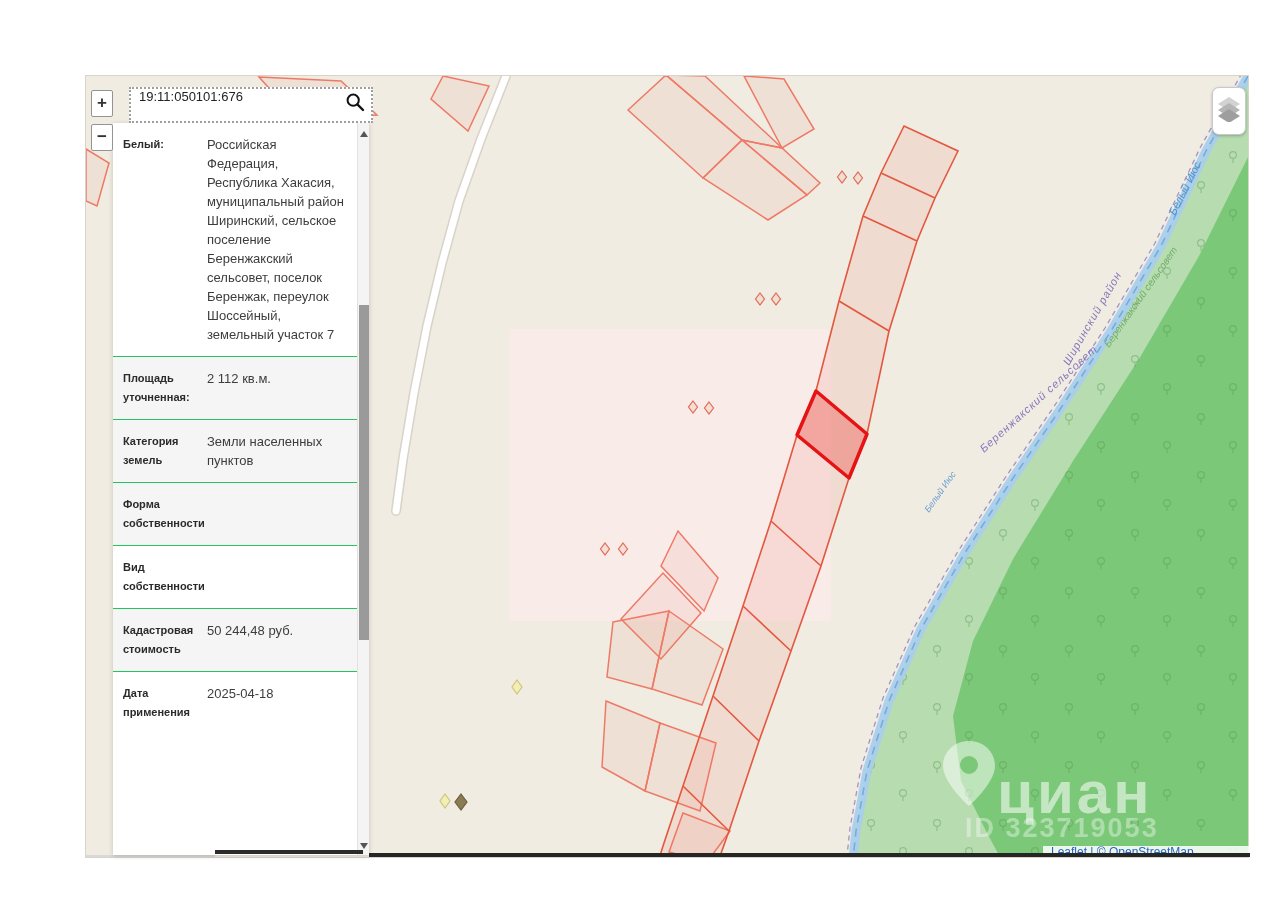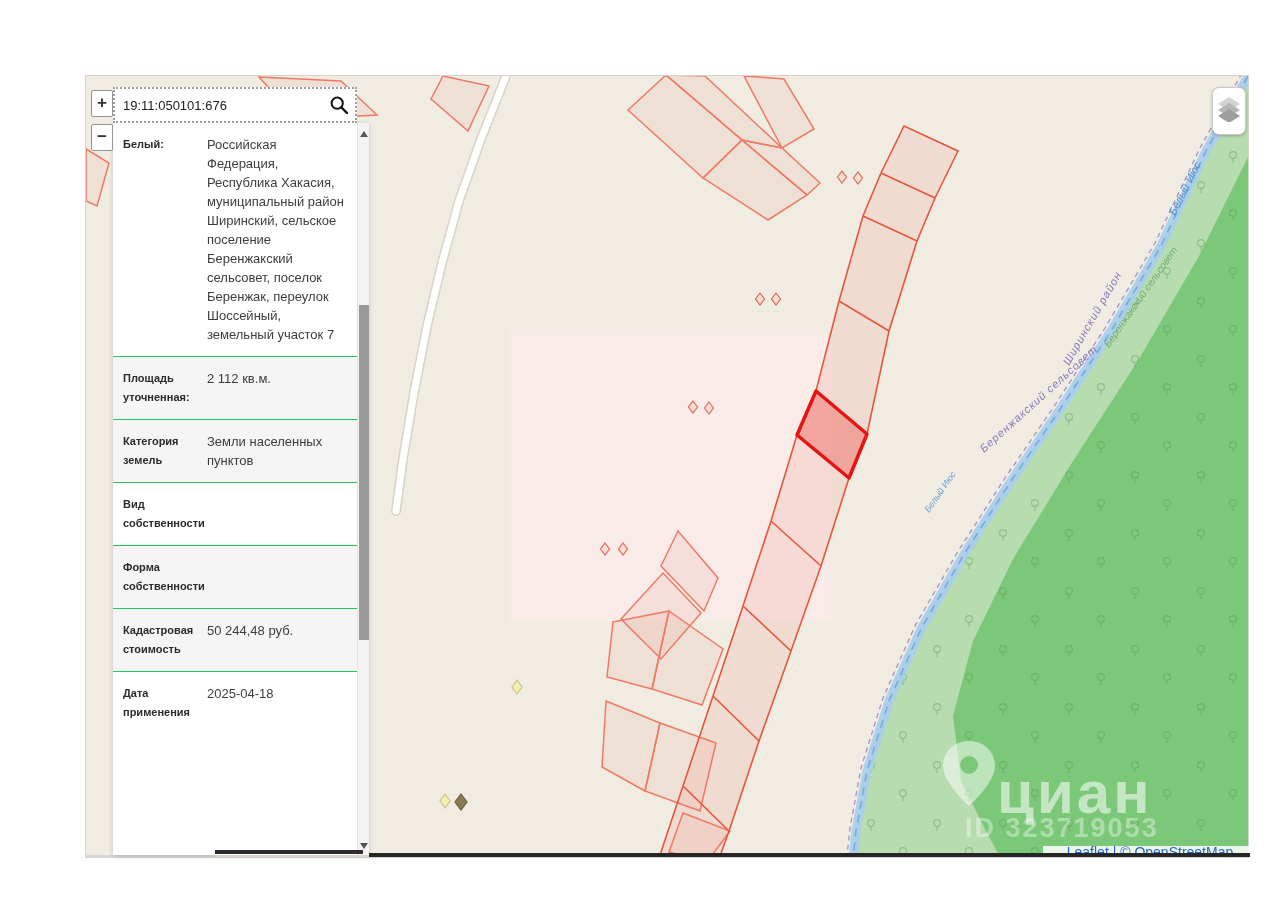--- a/index.html
+++ b/index.html
@@ -11,23 +11,23 @@
 
   
   .map-frame {
     position:absolute; left:85px; top:75px; width:1164px; height:783px;
     background:#f0ece2; border:1px solid #d8d4ca; overflow:hidden;
   }
   .map-frame svg { position:absolute; left:0; top:0; }
 
   
   .search-box {
-    position:absolute; left:113px; top:87px; width:244px; height:36px;
+    position:absolute; left:129px; top:87px; width:244px; height:36px;
     background:#ffffff; border:2px dotted #9f9f9f; z-index:6;
-    display:flex; align-items:center;
+    display:flex; align-items:flex-start;
   }
   .search-input {
     flex:1; min-width:0; border:none; outline:none; background:transparent;
     font-family:"Liberation Sans", sans-serif; font-size:13px; color:#222;
     padding:0 4px 0 8px;
   }
   .search-icon { flex:none; width:26px; height:26px; margin-right:3px;
     display:flex; align-items:center; justify-content:center; cursor:pointer; }
 
   .zoom-btn {
@@ -68,21 +68,21 @@
   .varrow.down { bottom:6px; border-top:6px solid #555; }
   .vthumb { position:absolute; left:1px; top:182px; width:10px; height:335px; background:#9a9a9a; }
   .hthumb { position:absolute; left:102px; bottom:1px; width:148px; height:4px; background:#2c2c2c; z-index:7; }
 
   
   .bottom-line       { position:absolute; left:369px; top:853px; width:881px; height:4px; background:#262626; z-index:8; }
   .bottom-line-light { position:absolute; left:86px;  top:855px; width:129px; height:2px; background:#d9d9d9; z-index:4; }
   .attribution {
     position:absolute; left:1043px; top:846px; width:206px; height:11px; z-index:5;
     background:rgba(255,255,255,.85); overflow:hidden;
-    font-size:14px; line-height:13px; color:#2a62c4; padding-left:8px; white-space:nowrap;text-align:center;
+    font-size:12px; line-height:13px; color:#2a62c4; padding-left:8px; white-space:nowrap;
   }
 </style>
 </head>
 <body>
 
 <div class="map-frame">
   <svg width="1164" height="783" viewBox="85 75 1164 783" xmlns="http://www.w3.org/2000/svg">
     <defs>
       <pattern id="trees" width="66" height="58" patternUnits="userSpaceOnUse">
         <g fill="none" stroke="#4e8f49" stroke-width="1.2" opacity="0.38">
@@ -212,26 +212,26 @@
       <div class="info-value">Российская Федерация, Республика Хакасия, муниципальный район Ширинский, сельское поселение Беренжакский сельсовет, поселок Беренжак, переулок Шоссейный, земельный участок 7</div>
     </div>
     <div class="info-row alt">
       <div class="info-label">Площадь уточненная:</div>
       <div class="info-value">2 112 кв.м.</div>
     </div>
     <div class="info-row alt">
       <div class="info-label">Категория земель</div>
       <div class="info-value">Земли населенных пунктов</div>
     </div>
+    <div class="info-row alt">
+      <div class="info-label">Форма собственности</div>
+      <div class="info-value"></div>
+    </div>
     <div class="info-row">
       <div class="info-label">Вид собственности</div>
-      <div class="info-value"></div>
-    </div>
-    <div class="info-row alt">
-      <div class="info-label">Форма собственности</div>
       <div class="info-value"></div>
     </div>
     <div class="info-row alt">
       <div class="info-label">Кадастровая стоимость</div>
       <div class="info-value">50 244,48 руб.</div>
     </div>
     <div class="info-row">
       <div class="info-label">Дата применения</div>
       <div class="info-value">2025-04-18</div>
     </div>

